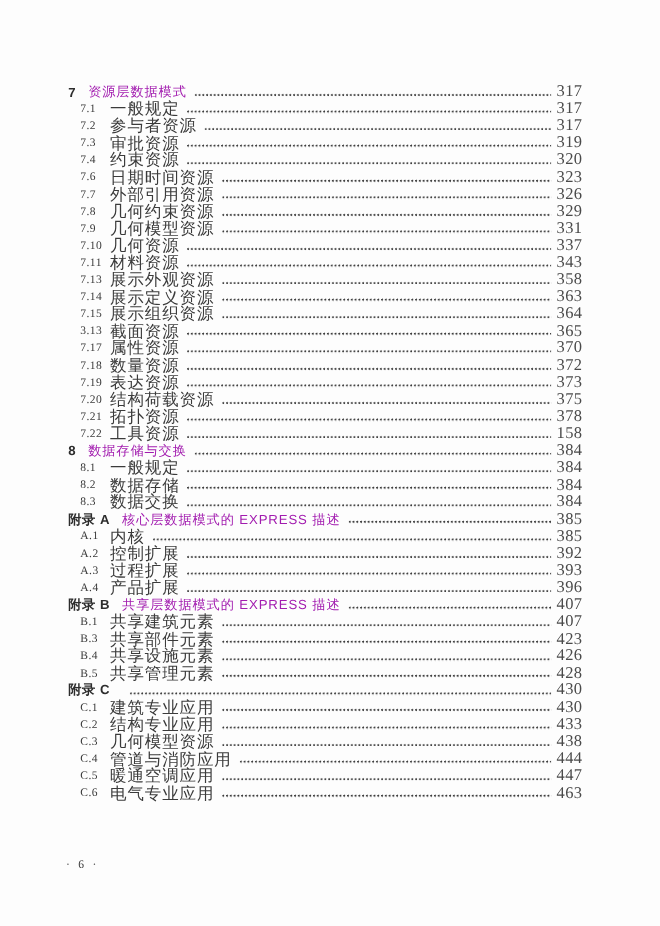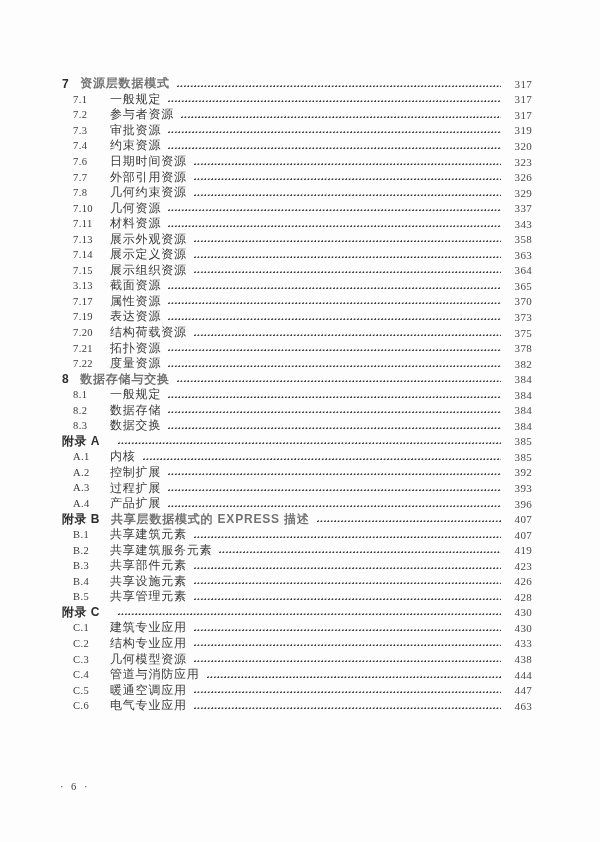--- a/index.html
+++ b/index.html
@@ -24,65 +24,65 @@
     align-items: center;
     height: 15.55px;
     white-space: nowrap;
   }
   .row.sub { padding-left: 11px; }
   .row.sub .num {
     font-family: "Liberation Serif", serif;
     font-size: 10.5px;
     color: #3b3b3b;
     min-width: 21px;
-    margin-right: 16px;
+    margin-right: 6px;
     letter-spacing: 0.4px;
     flex: 0 0 auto;
   }
   .row.sub .title {
-    font-size: 12px;
+    font-size: 15px;
     color: #3b3b3b;
     letter-spacing: 0.8px;
     flex: 0 0 auto;
   }
   .row.chapter .num {
     font-family: "Liberation Sans", sans-serif;
     font-size: 12px;
     font-weight: bold;
     color: #2d2d2d;
     margin-right: 11px;
     letter-spacing: 0.5px;
     flex: 0 0 auto;
   }
   .row.chapter .title {
     font-family: "Liberation Sans", sans-serif;
     font-size: 12px;
-    font-weight: bold;
-    color: #737373;
+    font-weight: normal;
+    color: #a21caf;
     letter-spacing: 0.8px;
     flex: 0 0 auto;
   }
   .dots {
     flex: 1 1 auto;
     min-width: 10px;
     height: 3px;
     margin: 0 5px 0 7px;
     position: relative;
     top: 2.5px;
     background-image: radial-gradient(circle at 1.1px 1.3px, #3c3c3c 0.75px, rgba(0,0,0,0) 1.1px);
     background-size: 3.45px 3px;
     background-repeat: repeat-x;
   }
   .pagenum {
     font-family: "Liberation Serif", serif;
-    font-size: 11px;
+    font-size: 15px;
     font-weight: normal;
     color: #4a4a4a;
     width: 26px;
-    text-align: right;
+    text-align: left;
     flex: 0 0 auto;
     letter-spacing: 0.3px;
   }
   .footer {
     position: absolute;
     left: 60px; top: 781px;
     font-family: "Liberation Serif", serif;
     font-size: 10.5px;
     color: #3b3b3b;
     word-spacing: 3px;
@@ -136,20 +136,26 @@
     <span class="dots"></span>
     <span class="pagenum">326</span>
   </div>
       <div class="row sub">
     <span class="num">7.8</span>
     <span class="title">几何约束资源</span>
     <span class="dots"></span>
     <span class="pagenum">329</span>
   </div>
       <div class="row sub">
+    <span class="num">7.9</span>
+    <span class="title">几何模型资源</span>
+    <span class="dots"></span>
+    <span class="pagenum">331</span>
+  </div>
+      <div class="row sub">
     <span class="num">7.10</span>
     <span class="title">几何资源</span>
     <span class="dots"></span>
     <span class="pagenum">337</span>
   </div>
       <div class="row sub">
     <span class="num">7.11</span>
     <span class="title">材料资源</span>
     <span class="dots"></span>
     <span class="pagenum">343</span>
@@ -178,42 +184,48 @@
     <span class="dots"></span>
     <span class="pagenum">365</span>
   </div>
       <div class="row sub">
     <span class="num">7.17</span>
     <span class="title">属性资源</span>
     <span class="dots"></span>
     <span class="pagenum">370</span>
   </div>
       <div class="row sub">
+    <span class="num">7.18</span>
+    <span class="title">数量资源</span>
+    <span class="dots"></span>
+    <span class="pagenum">372</span>
+  </div>
+      <div class="row sub">
     <span class="num">7.19</span>
     <span class="title">表达资源</span>
     <span class="dots"></span>
     <span class="pagenum">373</span>
   </div>
       <div class="row sub">
     <span class="num">7.20</span>
     <span class="title">结构荷载资源</span>
     <span class="dots"></span>
     <span class="pagenum">375</span>
   </div>
       <div class="row sub">
     <span class="num">7.21</span>
     <span class="title">拓扑资源</span>
     <span class="dots"></span>
     <span class="pagenum">378</span>
   </div>
       <div class="row sub">
     <span class="num">7.22</span>
-    <span class="title">度量资源</span>
-    <span class="dots"></span>
-    <span class="pagenum">382</span>
+    <span class="title">工具资源</span>
+    <span class="dots"></span>
+    <span class="pagenum">158</span>
   </div>
       <div class="row chapter">
     <span class="num">8</span>
     <span class="title">数据存储与交换</span>
     <span class="dots"></span>
     <span class="pagenum">384</span>
   </div>
       <div class="row sub">
     <span class="num">8.1</span>
     <span class="title">一般规定</span>
@@ -227,20 +239,21 @@
     <span class="pagenum">384</span>
   </div>
       <div class="row sub">
     <span class="num">8.3</span>
     <span class="title">数据交换</span>
     <span class="dots"></span>
     <span class="pagenum">384</span>
   </div>
       <div class="row chapter">
     <span class="num">附录 A</span>
+    <span class="title">核心层数据模式的 EXPRESS 描述</span>
     <span class="dots"></span>
     <span class="pagenum">385</span>
   </div>
       <div class="row sub">
     <span class="num">A.1</span>
     <span class="title">内核</span>
     <span class="dots"></span>
     <span class="pagenum">385</span>
   </div>
       <div class="row sub">
@@ -265,26 +278,20 @@
     <span class="num">附录 B</span>
     <span class="title">共享层数据模式的 EXPRESS 描述</span>
     <span class="dots"></span>
     <span class="pagenum">407</span>
   </div>
       <div class="row sub">
     <span class="num">B.1</span>
     <span class="title">共享建筑元素</span>
     <span class="dots"></span>
     <span class="pagenum">407</span>
-  </div>
-      <div class="row sub">
-    <span class="num">B.2</span>
-    <span class="title">共享建筑服务元素</span>
-    <span class="dots"></span>
-    <span class="pagenum">419</span>
   </div>
       <div class="row sub">
     <span class="num">B.3</span>
     <span class="title">共享部件元素</span>
     <span class="dots"></span>
     <span class="pagenum">423</span>
   </div>
       <div class="row sub">
     <span class="num">B.4</span>
     <span class="title">共享设施元素</span>

